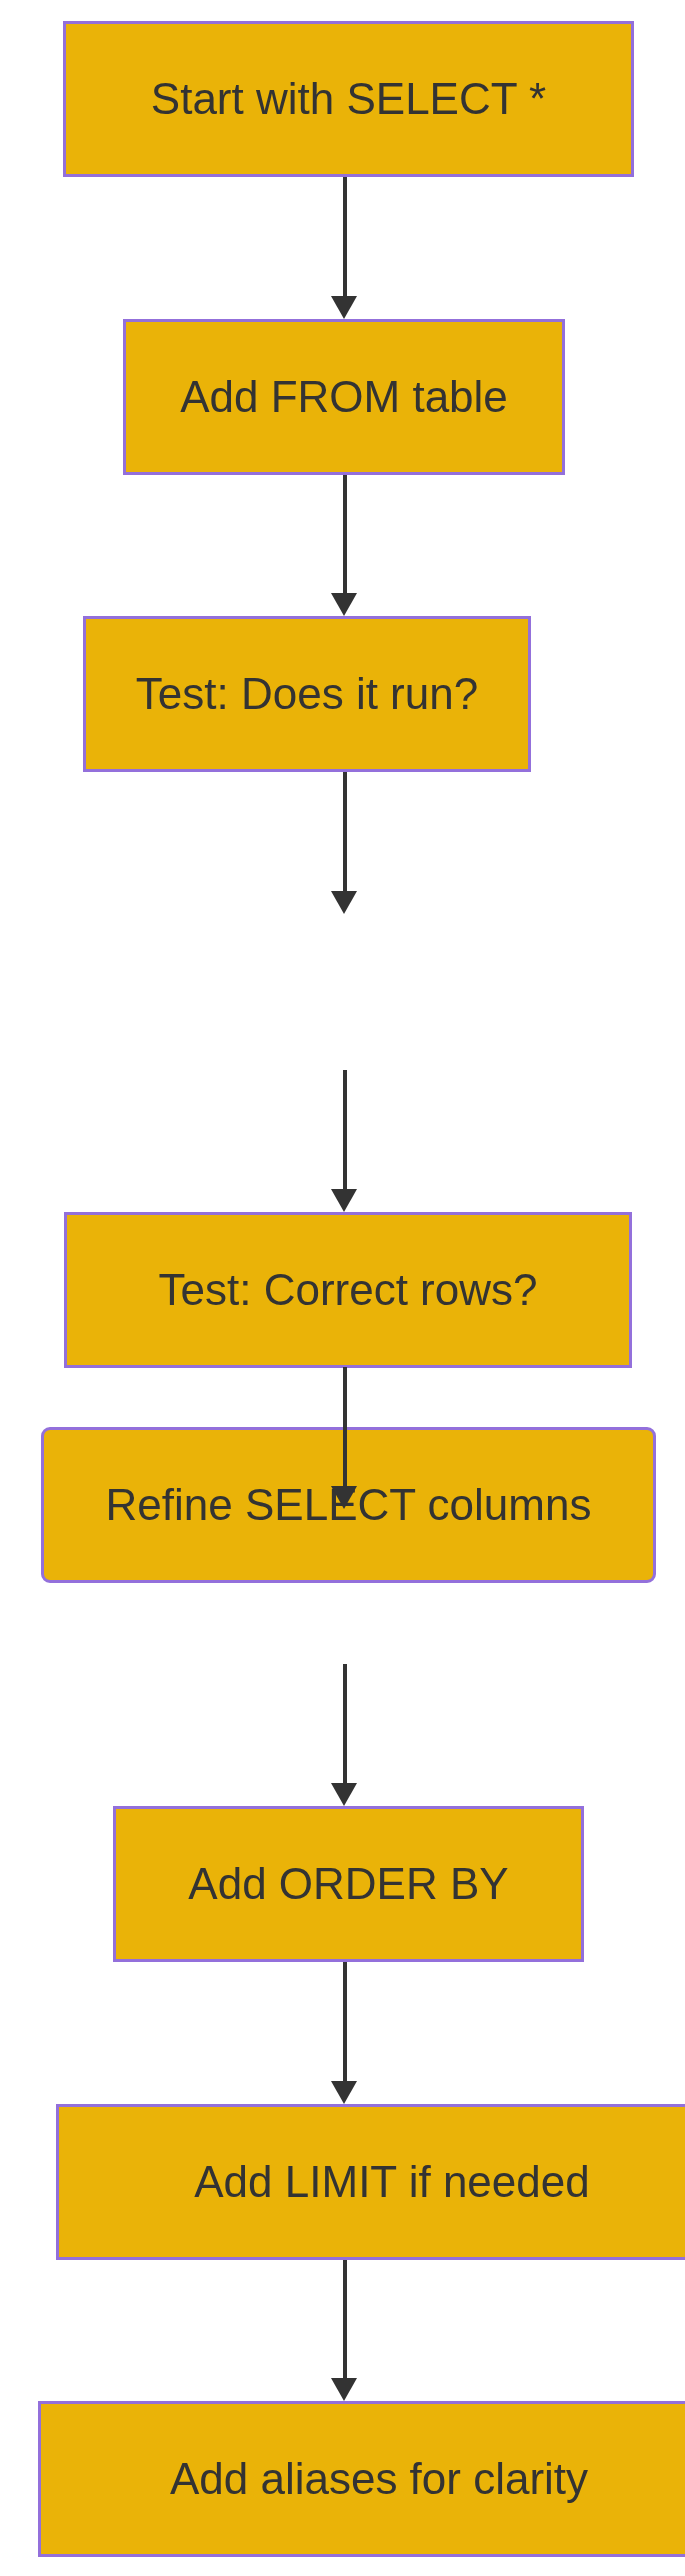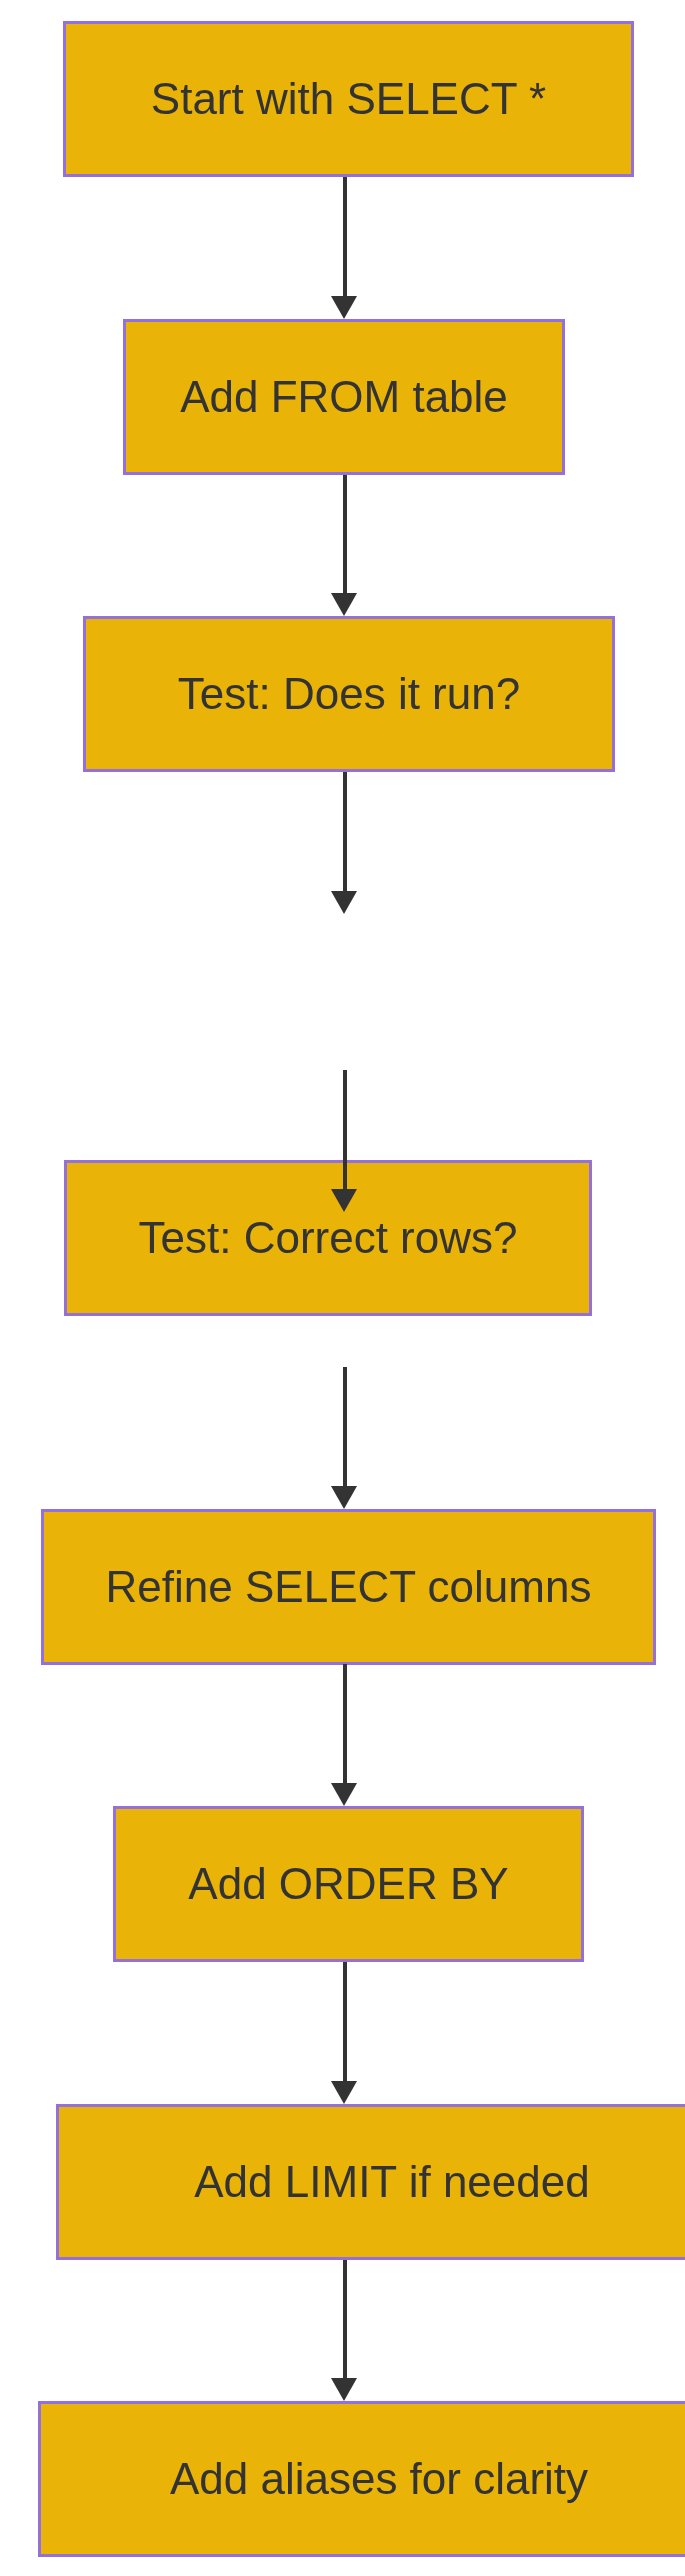--- a/index.html
+++ b/index.html
@@ -50,27 +50,27 @@
 <body>
 
 <div id="canvas">
 
   <div class="node" style="left:63px;  top:21.4px;   width:571px;">
     <span class="label">Start with SELECT *</span>
   </div>
   <div class="node" style="left:99px; top:319px;  width:442px;margin-left:24px;">
     <span class="label">Add FROM table</span>
   </div>
-  <div class="node" style="left:83px; top:616px;  width:532px;">
+  <div class="node" style="left:83px; top:616px;  width:448px;">
     <span class="label">Test: Does it run?</span>
   </div>
-  <div class="node" style="left:64px;  top:1160px; width:528px;">
+  <div class="node" style="left:64px;  top:1212px; width:568px;">
     <span class="label">Test: Correct rows?</span>
   </div>
-  <div class="node" style="left:41px;  top:1509px; width:615px;">
+  <div class="node" style="left:41px;  top:1427px; width:615px;border-radius:9px;">
     <span class="label">Refine SELECT columns</span>
   </div>
   <div class="node" style="left:113px; top:1806px; width:471px;text-align:center;">
     <span class="label">Add ORDER BY</span>
   </div>
   <div class="node" style="left:56px;  top:2104px; width:672px;">
     <span class="label">Add LIMIT if needed</span>
   </div>
   <div class="node" style="left:38px;  top:2401px; width:682px;">
     <span class="label">Add aliases for clarity</span>

